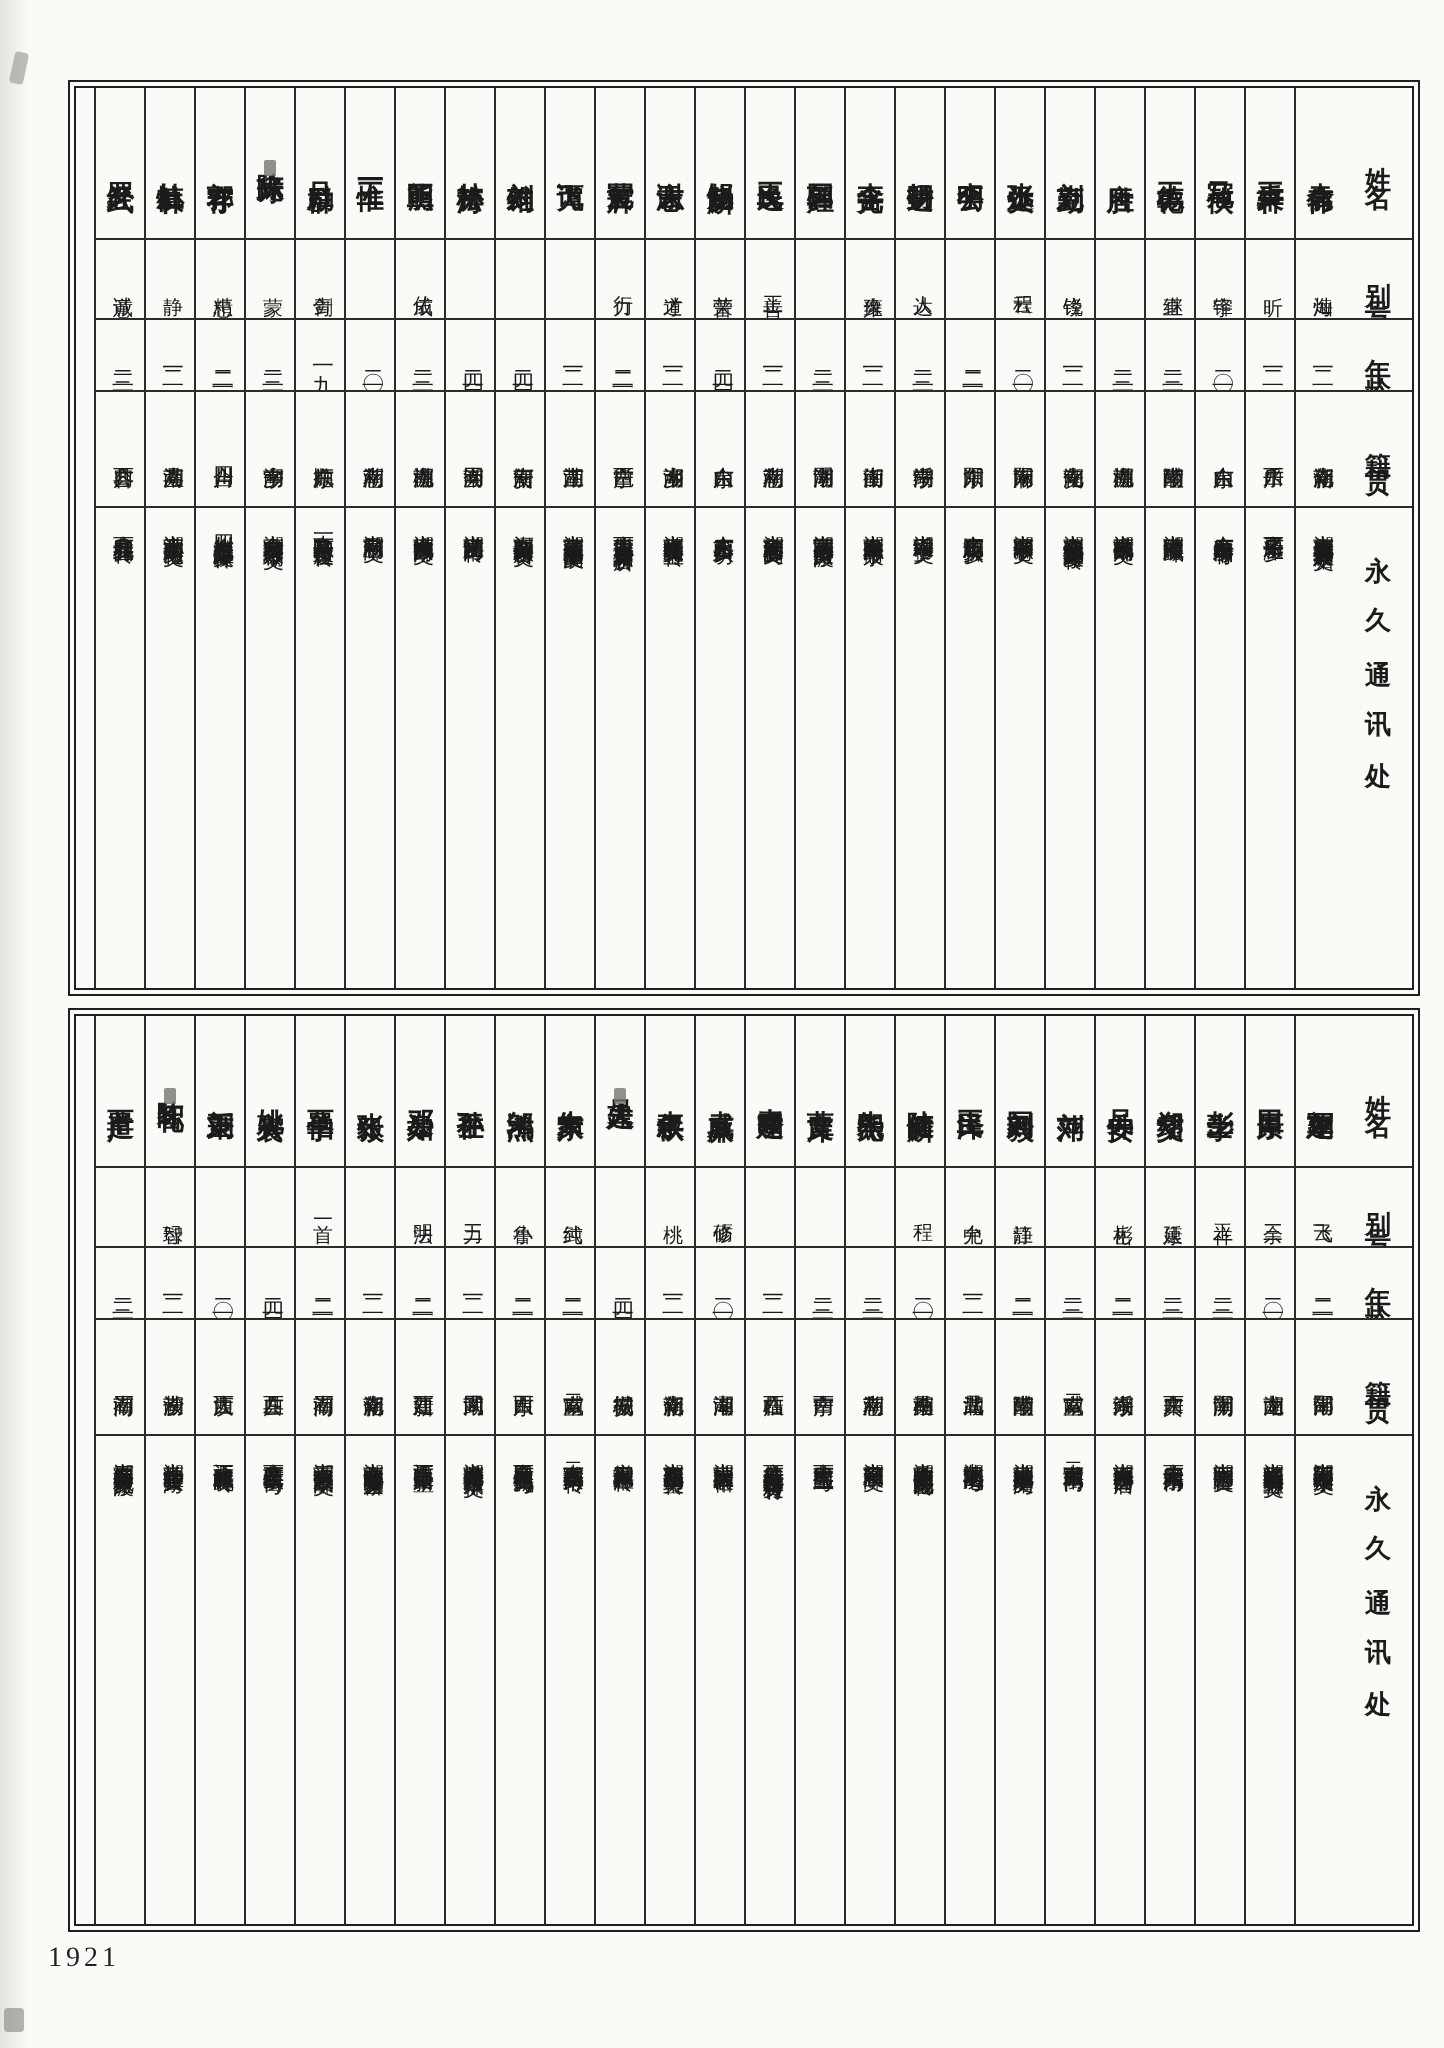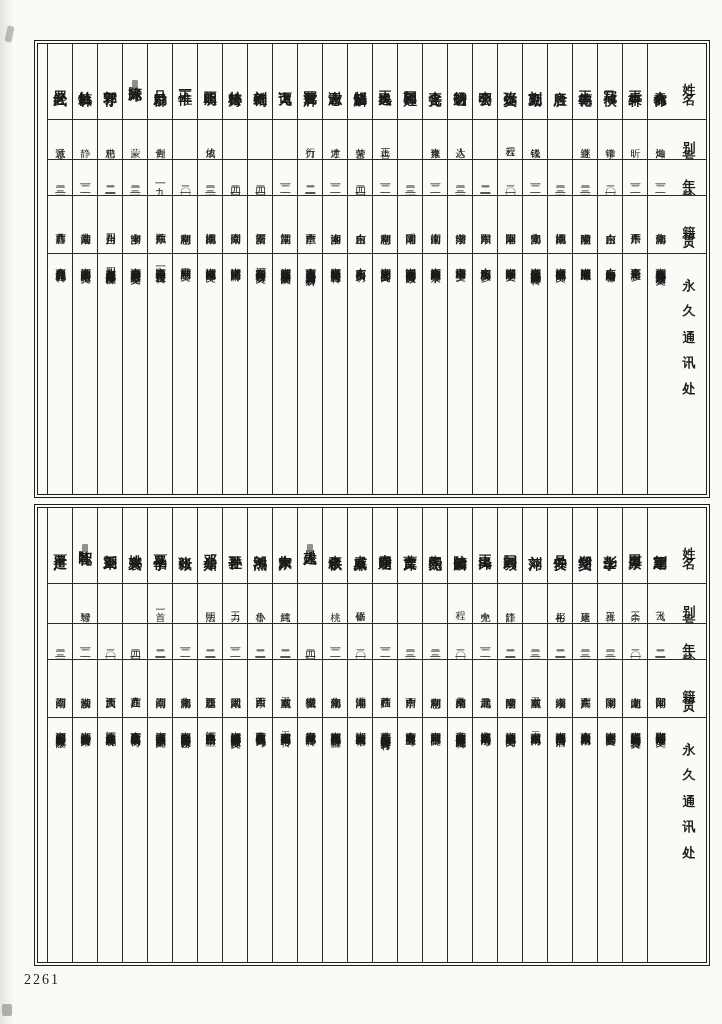--- a/index.html
+++ b/index.html
@@ -1061,13 +1061,13 @@
         <div class="cell c-native">
           <span class="vtxt">湖南石门</span>
         </div>
         <div class="cell c-addr">
           <span class="vtxt">湖南石门磨邮转罗家坪鲍家渡</span>
         </div>
       </div>
     </div>
 </div>
 
-<div class="page-number">2261</div>
+<div class="page-number">1921</div>
 
 </body></html>

